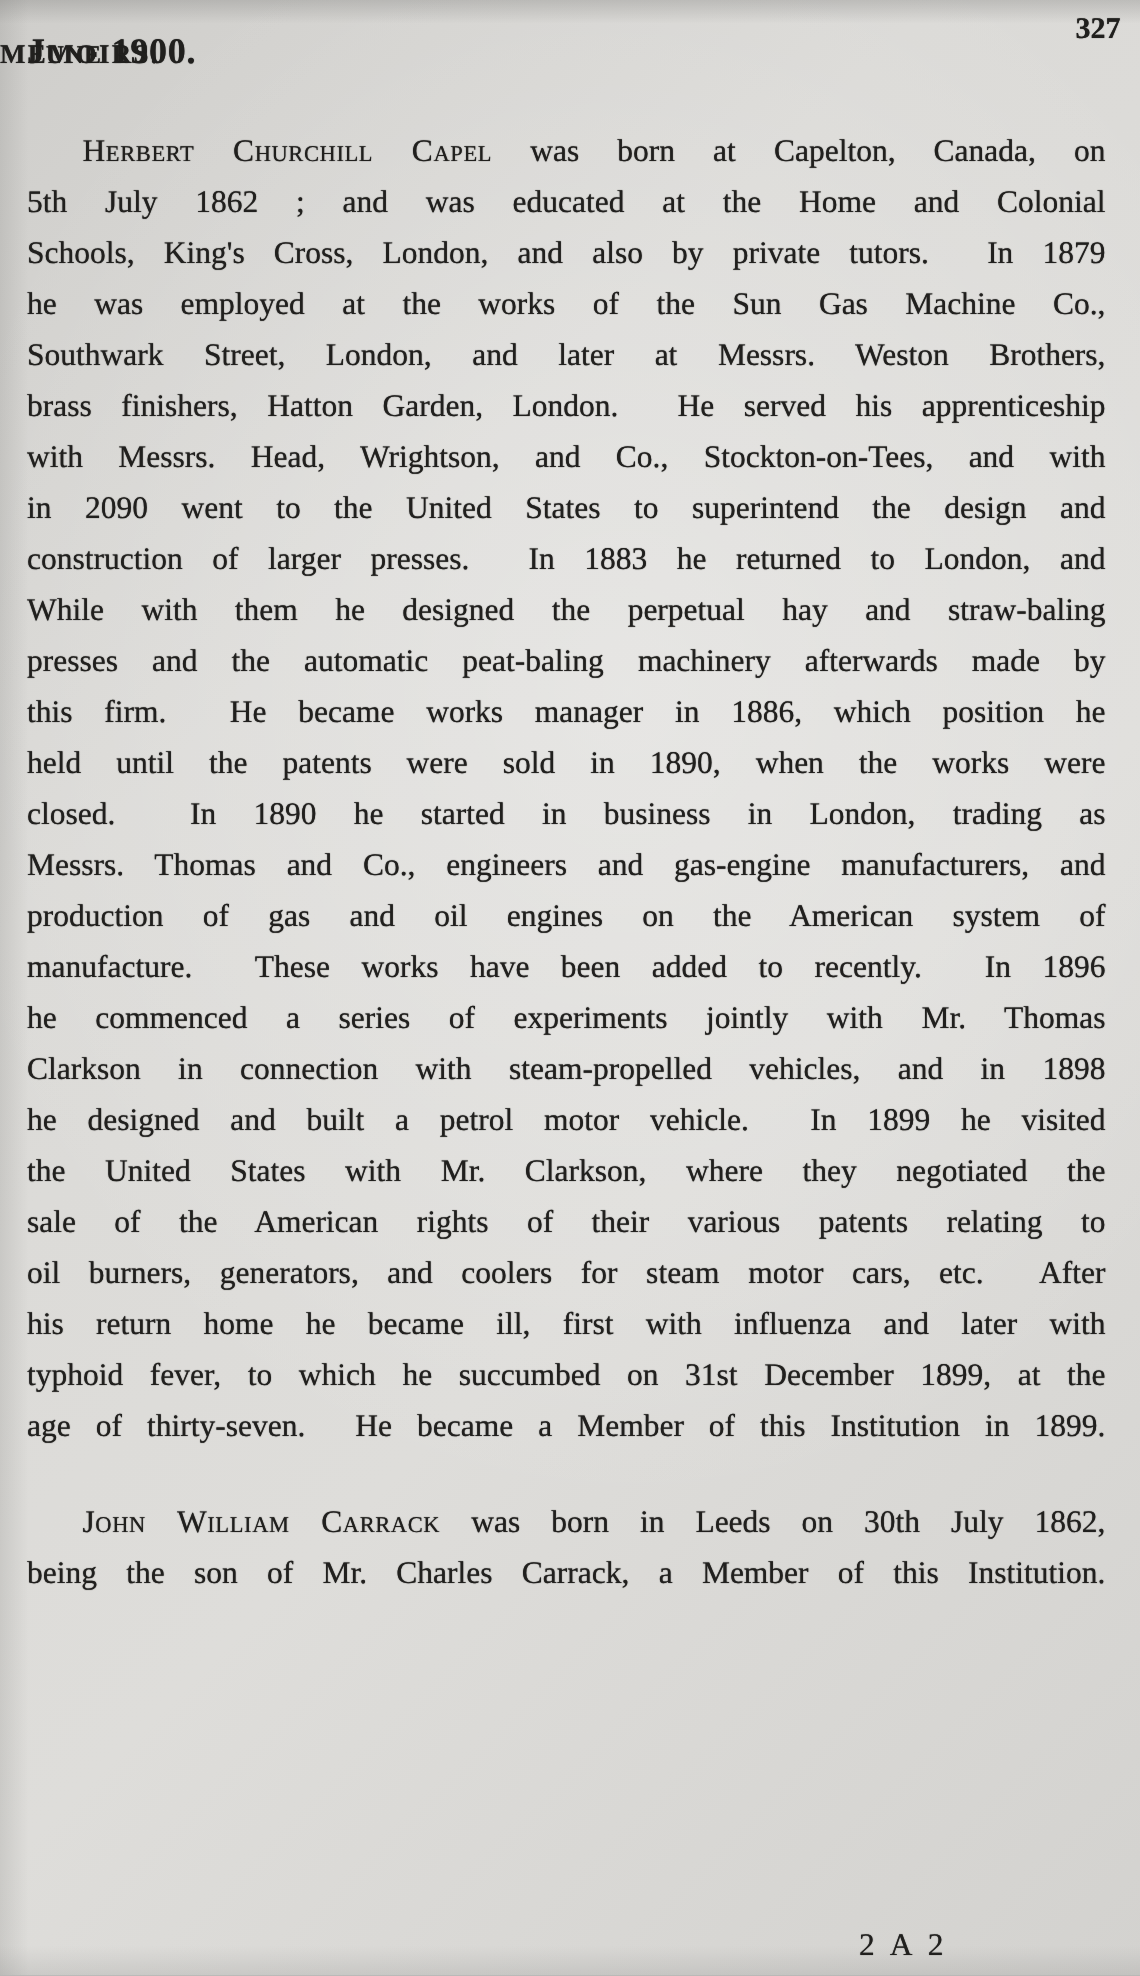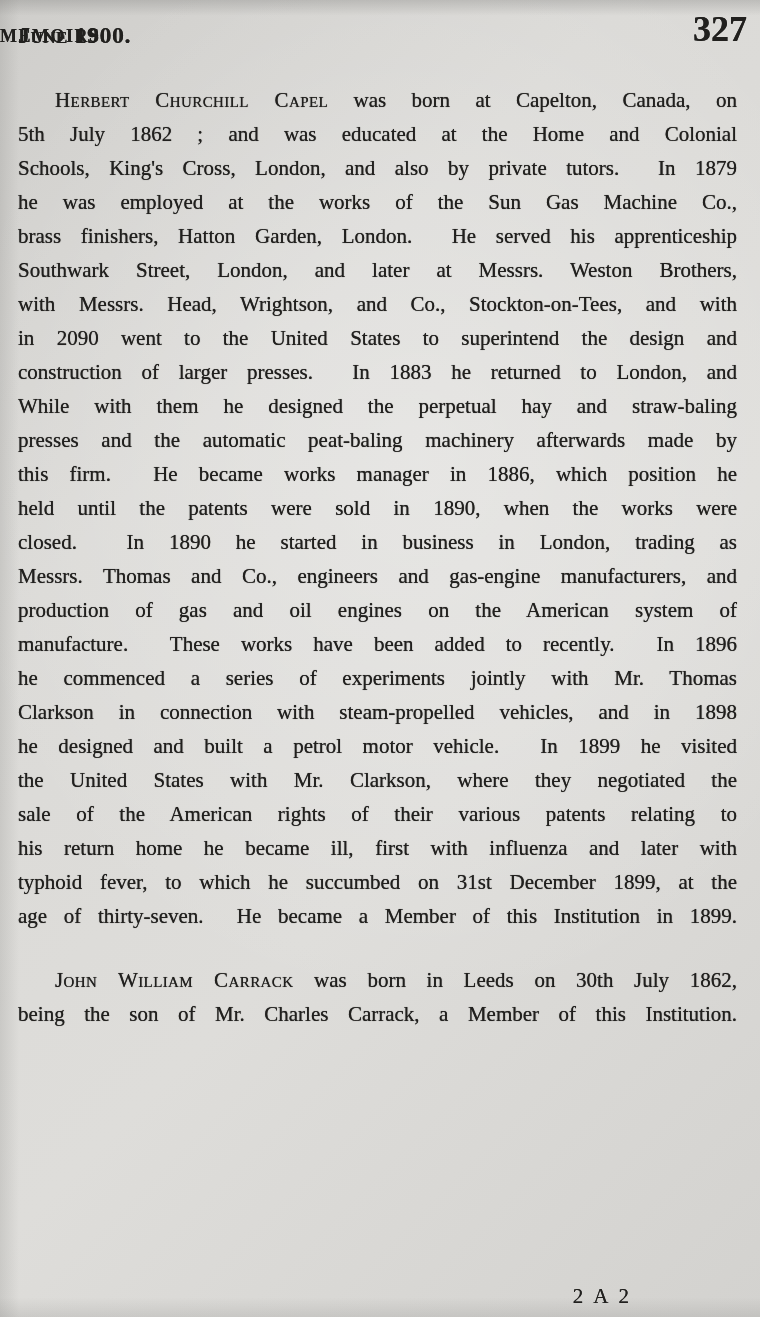--- a/index.html
+++ b/index.html
@@ -25,21 +25,21 @@
     text-shadow:0 0 .6px rgba(25,25,25,.85);
   }
   .hdr-title{
     position:absolute;left:0;right:0;top:26px;
     text-align:left;
     font-size:18px;letter-spacing:1.5px;font-weight:bold;
     text-shadow:0 0 .6px rgba(25,25,25,.85);
   }
   .hdr-page{
     position:absolute;right:13px;top:8px;
-    font-size:36px;font-weight:bold;
+    font-size:20px;font-weight:bold;
     text-shadow:0 0 .6px rgba(25,25,25,.85);
     margin-left:21px;
   }
   .body-block{
     position:absolute;top:83px;left:18px;right:23px;
   }
   .para{margin:0;}
   .para + .para{margin-top:30px;}
   .para:nth-child(3){margin-top:38px;font-weight:bold;}
   .line{
@@ -68,38 +68,39 @@
   <div class="hdr-title">MEMOIRS.</div>
 
   <div class="hdr-page">327</div>
 
   <main class="body-block">
       <div class="para indent">
         <div class="line"><span class="sc">Herbert Churchill Capel</span> was born at Capelton, Canada, on</div>
         <div class="line">5th July 1862 ; and was educated at the Home and Colonial</div>
         <div class="line">Schools, King's Cross, London, and also by private tutors.  In 1879</div>
         <div class="line">he was employed at the works of the Sun Gas Machine Co.,</div>
+        <div class="line">Southwark Street, London, and later at Messrs. Weston Brothers,</div>
         <div class="line">brass finishers, Hatton Garden, London.  He served his apprenticeship</div>
-        <div class="line">Southwark Street, London, and later at Messrs. Weston Brothers,</div>
         <div class="line">with Messrs. Head, Wrightson, and Co., Stockton-on-Tees, and with</div>
         <div class="line">in 2090 went to the United States to superintend the design and</div>
         <div class="line">construction of larger presses.  In 1883 he returned to London, and</div>
         <div class="line">While with them he designed the perpetual hay and straw-baling</div>
         <div class="line">presses and the automatic peat-baling machinery afterwards made by</div>
         <div class="line">this firm.  He became works manager in 1886, which position he</div>
         <div class="line">held until the patents were sold in 1890, when the works were</div>
         <div class="line">closed.  In 1890 he started in business in London, trading as</div>
         <div class="line">Messrs. Thomas and Co., engineers and gas-engine manufacturers, and</div>
         <div class="line">production of gas and oil engines on the American system of</div>
         <div class="line">manufacture.  These works have been added to recently.  In 1896</div>
         <div class="line">he commenced a series of experiments jointly with Mr. Thomas</div>
         <div class="line">Clarkson in connection with steam-propelled vehicles, and in 1898</div>
         <div class="line">he designed and built a petrol motor vehicle.  In 1899 he visited</div>
         <div class="line">the United States with Mr. Clarkson, where they negotiated the</div>
         <div class="line">sale of the American rights of their various patents relating to</div>
+        <div class="line">oil burners, generators, and coolers for steam motor cars, etc.  After</div>
         <div class="line">his return home he became ill, first with influenza and later with</div>
         <div class="line">typhoid fever, to which he succumbed on 31st December 1899, at the</div>
         <div class="line">age of thirty-seven.  He became a Member of this Institution in 1899.</div>
       </div>
       <div class="para indent">
         <div class="line"><span class="sc">John William Carrack</span> was born in Leeds on 30th July 1862,</div>
         <div class="line">being the son of Mr. Charles Carrack, a Member of this Institution.</div>
       </div>
     </main>
 

